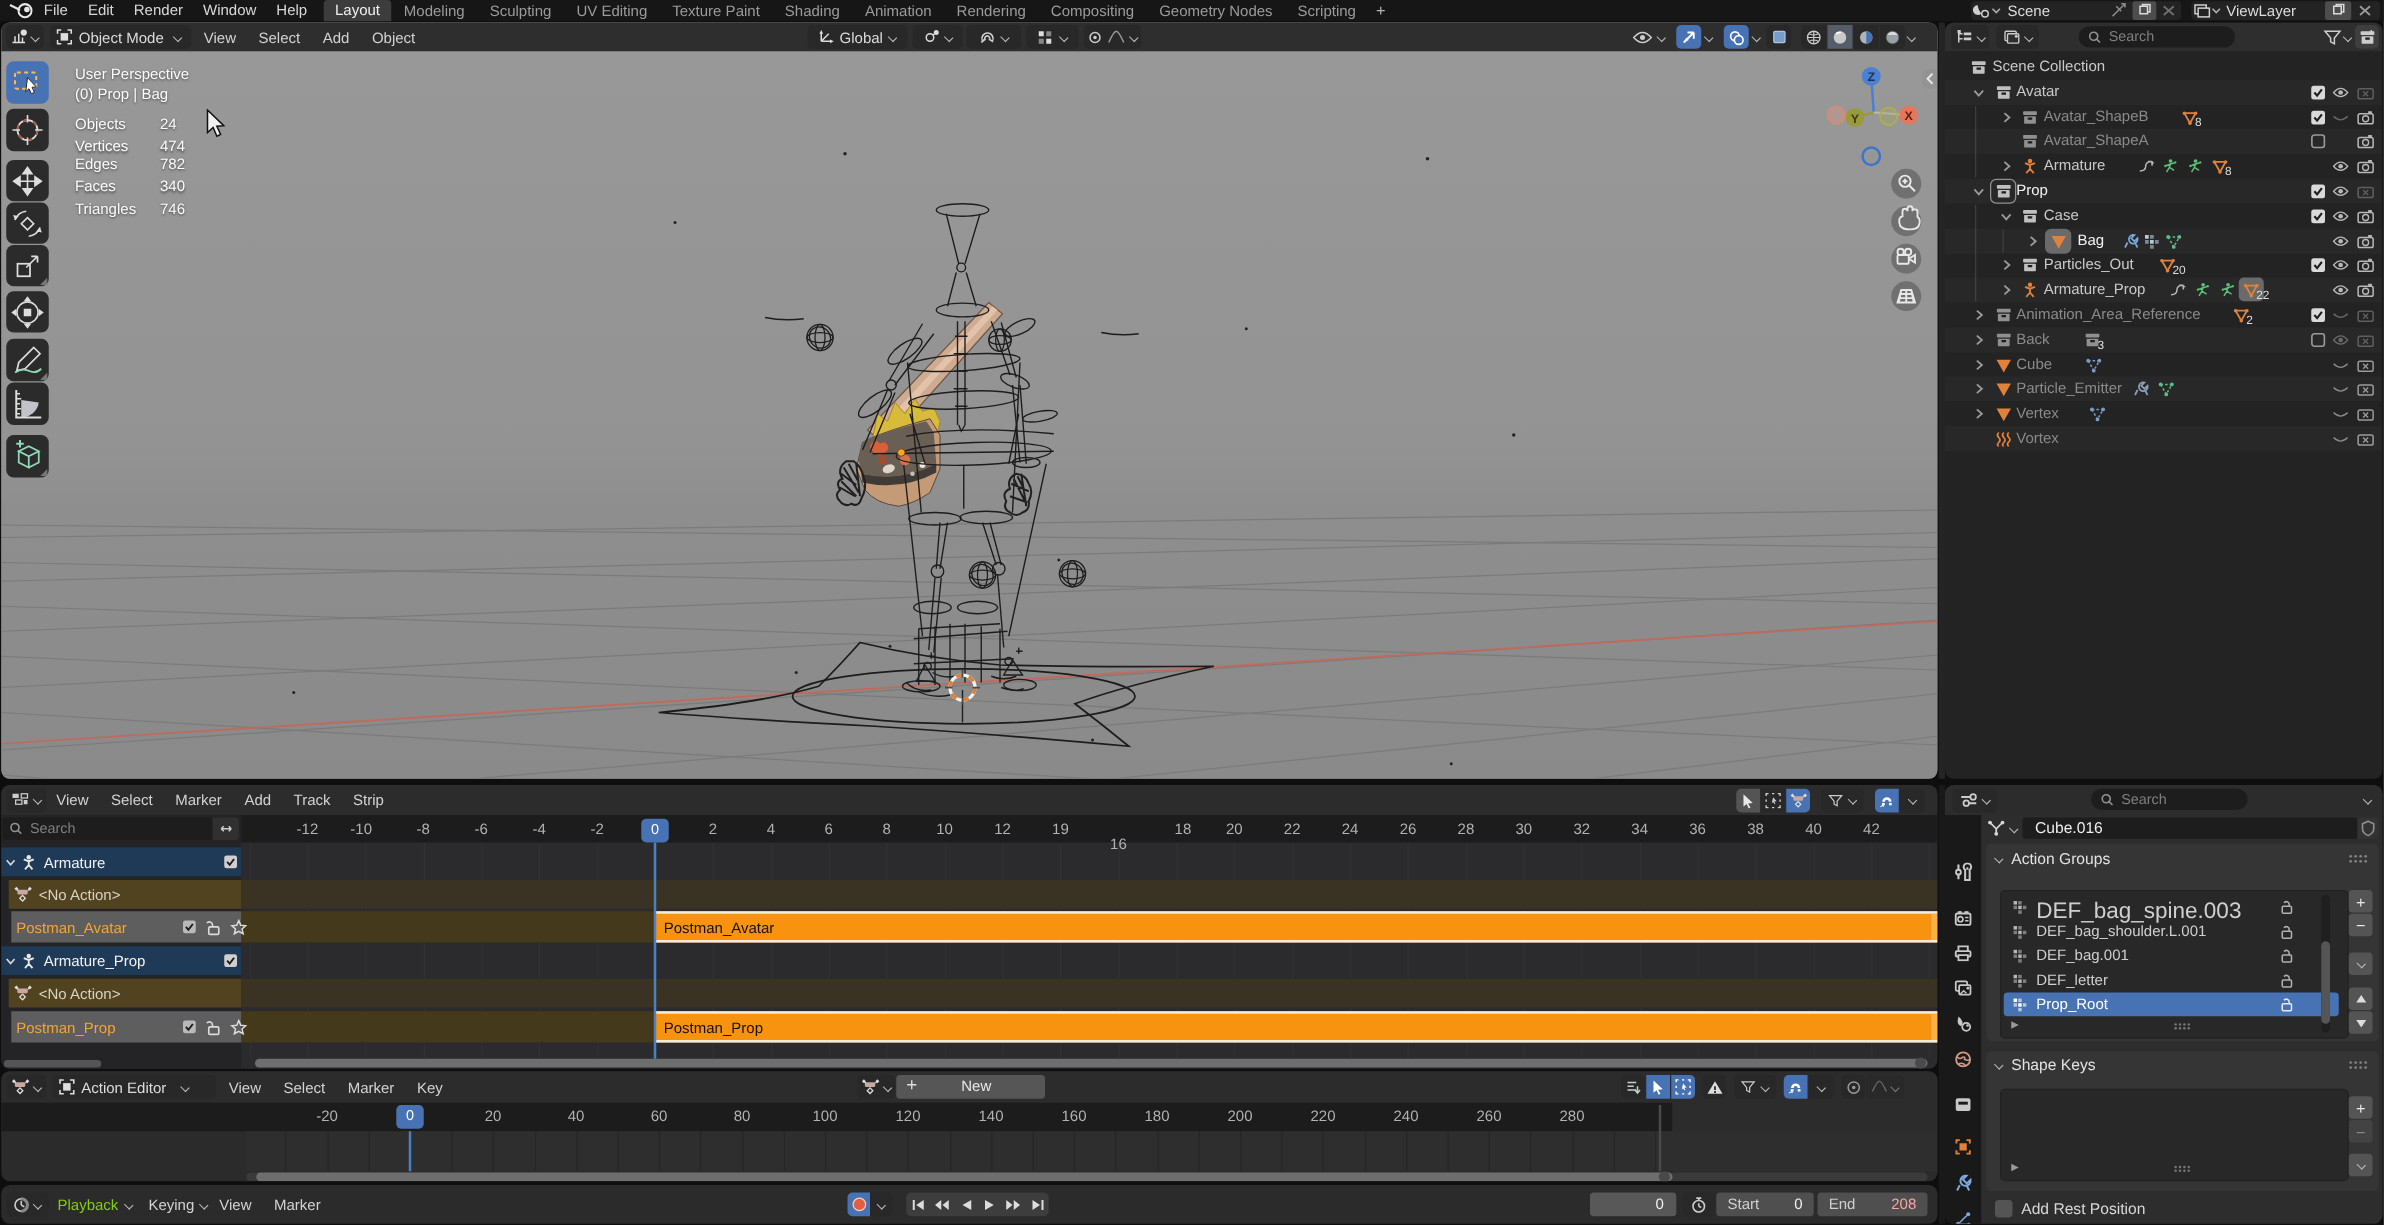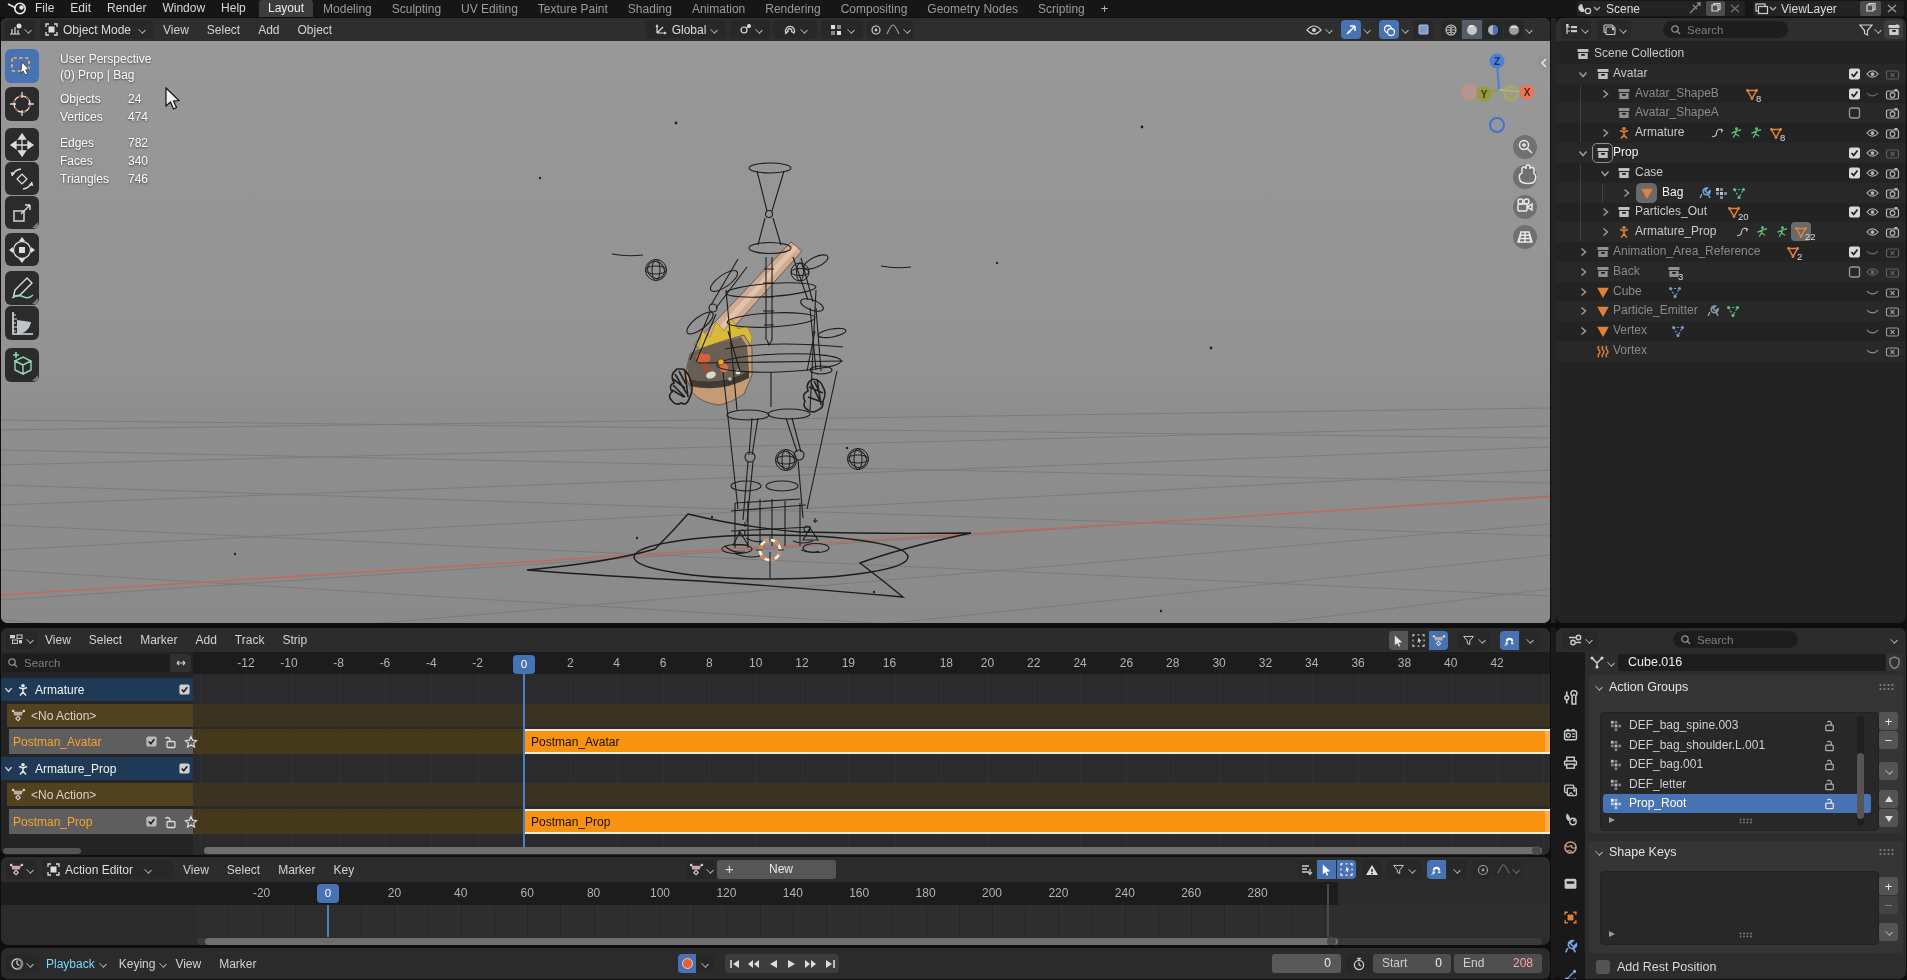--- a/index.html
+++ b/index.html
@@ -346,21 +346,21 @@
           </svg>
       </div>
     </div>
 
     <div class="abs" style="left:59px;top:11px;font-size:12px;color:#fdfdfd;text-shadow:0 1px 2px rgba(0,0,0,0.55)">
       <div>User Perspective</div>
       <div style="margin-top:2px">(0) Prop | Bag</div>
       <div style="height:10px"></div>
       <div style="position:relative"><span>Objects</span><span style="position:absolute;left:68px">24</span></div>
       <div style="position:relative;margin-top:4px"><span>Vertices</span><span style="position:absolute;left:68px">474</span></div>
-      <div style="position:relative;margin-top:12px"><span>Edges</span><span style="position:absolute;left:68px">782</span></div>
+      <div style="position:relative;margin-top:0"><span>Edges</span><span style="position:absolute;left:68px">782</span></div>
       <div style="position:relative;margin-top:4px"><span>Faces</span><span style="position:absolute;left:68px">340</span></div>
       <div style="position:relative;margin-top:4px"><span>Triangles</span><span style="position:absolute;left:68px">746</span></div>
     </div>
 
     <svg class="abs" style="left:163px;top:46px" width="20" height="26" viewBox="0 0 20 26">
       <path d="M2,1 L2,19 L6.5,15 L9.5,22 L12.5,20.5 L9.5,14 L15,13.5 Z" fill="#f2f2f2" stroke="#111" stroke-width="1.2"></path>
     </svg>
   </div>
   <div class="hdr" style="height:23px;background:#2e2e2e">
     <div class="btn" style="width:30px;height:19px;margin-left:4px;gap:2px">
@@ -926,21 +926,21 @@
       <span class="abs" style="left:418.32px;top:4px;width:24px;text-align:center">-4</span>
       <span class="abs" style="left:464.65999999999997px;top:4px;width:24px;text-align:center">-2</span>
       <span class="abs" style="left:511px;top:4px;width:24px;text-align:center">0</span>
       <span class="abs" style="left:557.34px;top:4px;width:24px;text-align:center">2</span>
       <span class="abs" style="left:603.6800000000001px;top:4px;width:24px;text-align:center">4</span>
       <span class="abs" style="left:650.02px;top:4px;width:24px;text-align:center">6</span>
       <span class="abs" style="left:696.36px;top:4px;width:24px;text-align:center">8</span>
       <span class="abs" style="left:742.7px;top:4px;width:24px;text-align:center">10</span>
       <span class="abs" style="left:789.04px;top:4px;width:24px;text-align:center">12</span>
       <span class="abs" style="left:835.38px;top:4px;width:24px;text-align:center">19</span>
-      <span class="abs" style="left:881.72px;top:4px;width:24px;">16</span>
+      <span class="abs" style="left:881.72px;top:16px;width:24px;text-align:center">16</span>
       <span class="abs" style="left:928.0600000000001px;top:4px;width:24px;text-align:right">18</span>
       <span class="abs" style="left:974.4000000000001px;top:4px;width:24px;text-align:center">20</span>
       <span class="abs" style="left:1020.74px;top:4px;width:24px;text-align:center">22</span>
       <span class="abs" style="left:1067.08px;top:4px;width:24px;text-align:center">24</span>
       <span class="abs" style="left:1113.42px;top:4px;width:24px;text-align:center">26</span>
       <span class="abs" style="left:1159.76px;top:4px;width:24px;text-align:center">28</span>
       <span class="abs" style="left:1206.1px;top:4px;width:24px;text-align:center">30</span>
       <span class="abs" style="left:1252.44px;top:4px;width:24px;text-align:center">32</span>
       <span class="abs" style="left:1298.7800000000002px;top:4px;width:24px;text-align:center">34</span>
       <span class="abs" style="left:1345.1200000000001px;top:4px;width:24px;text-align:center">36</span>
@@ -1299,21 +1299,21 @@
 <div class="area" id="timeline" style="left:1px;top:948px;width:1549px;height:31px;background:#2b2b2b">
   <div style="position:absolute;left:4px;top:6px;display:flex;align-items:center">
     <div class="btn" style="width:34px;height:19px;gap:2px">
       <svg width="14" height="14" viewBox="0 0 14 14">
           <circle cx="7" cy="7" r="5" fill="none" stroke="#ccc" stroke-width="1.3"></circle>
           <path d="M7,7 L7,3.5 M7,7 L9.5,8.5" stroke="#ccc" stroke-width="1.3"></path>
           <path d="M7,2 a5,5 0 0 1 0,10" fill="none" stroke="#888" stroke-width="2.5"></path>
         </svg>
       <span class="chev"></span>
     </div>
-    <div style="display:flex;align-items:center;margin-left:7px;color:#7dd3fc;font-size:12px;gap:4px">Playback<span class="chev"></span></div>
+    <div style="display:flex;align-items:center;margin-left:7px;color:#84cc16;font-size:12px;gap:4px">Playback<span class="chev"></span></div>
     <div style="display:flex;align-items:center;margin-left:12px;color:#d2d2d2;font-size:12px;gap:4px">Keying<span class="chev"></span></div>
     <span class="menu" style="margin-left:8px">View</span>
       <span class="menu">Marker</span>
   </div>
   <div style="position:absolute;left:677px;top:6px;display:flex;align-items:center">
     <div class="btn" style="width:18px;height:19px;background:#4772b3;border-radius:4px 0 0 4px">
         <div style="width:9px;height:9px;border-radius:50%;background:#e05f40;border:1px solid #f0d0c0"></div>
       </div>
     <div class="btn" style="width:18px;height:19px;border-radius:0 4px 4px 0">
         <span class="chev"></span>
@@ -1480,21 +1480,21 @@
           <circle cx="1.5" cy="6" r="1.1"></circle>
           <circle cx="5.5" cy="6" r="1.1"></circle>
           <circle cx="9.5" cy="6" r="1.1"></circle>
           <circle cx="13.5" cy="6" r="1.1"></circle>
         </g>
       </svg>
     <div id="vglist" class="abs" style="left:11px;top:37px;width:279px;height:119px;background:#282828;border:1px solid #222;border-radius:4px;box-sizing:border-box">
         <svg class="abs" style="left:8px;top:6px;color:#b8b8b8" width="13" height="13" viewBox="0 0 14 14">
           <use href="#i-mod"></use>
         </svg>
-        <span class="abs" style="left:28px;top:5px;font-size:12px;color:#cfcfcf">DEF_bag_spine.003</span>
+        <span class="abs" style="left:28px;top:5px;font-size:18px;color:#cfcfcf">DEF_bag_spine.003</span>
         <svg class="abs" style="left:222px;top:6px;color:#b0b0b0" width="13" height="13" viewBox="0 0 14 14">
           <rect x="3" y="6.5" width="8" height="6" rx="1" fill="none" stroke="currentColor" stroke-width="1.3"></rect>
           <path d="M9,6.5 V5 a2.5,2.5 0 0 0 -4.5,-1.5" fill="none" stroke="currentColor" stroke-width="1.3"></path>
         </svg>
         <svg class="abs" style="left:8px;top:25.5px;color:#b8b8b8" width="13" height="13" viewBox="0 0 14 14">
           <use href="#i-mod"></use>
         </svg>
         <span class="abs" style="left:28px;top:24.5px;font-size:12px;color:#cfcfcf">DEF_bag_shoulder.L.001</span>
         <svg class="abs" style="left:222px;top:25.5px;color:#b0b0b0" width="13" height="13" viewBox="0 0 14 14">
           <rect x="3" y="6.5" width="8" height="6" rx="1" fill="none" stroke="currentColor" stroke-width="1.3"></rect>

